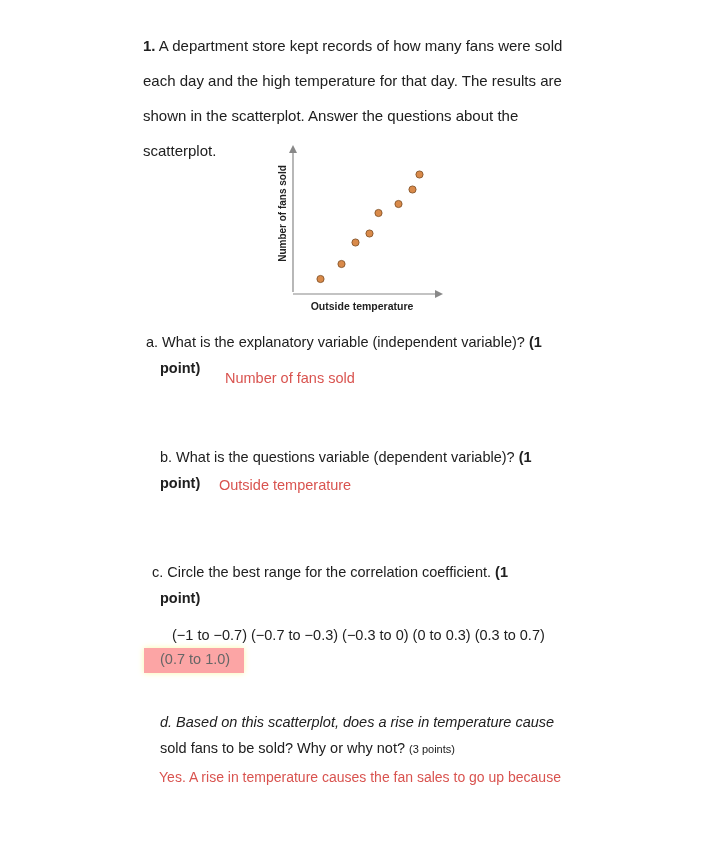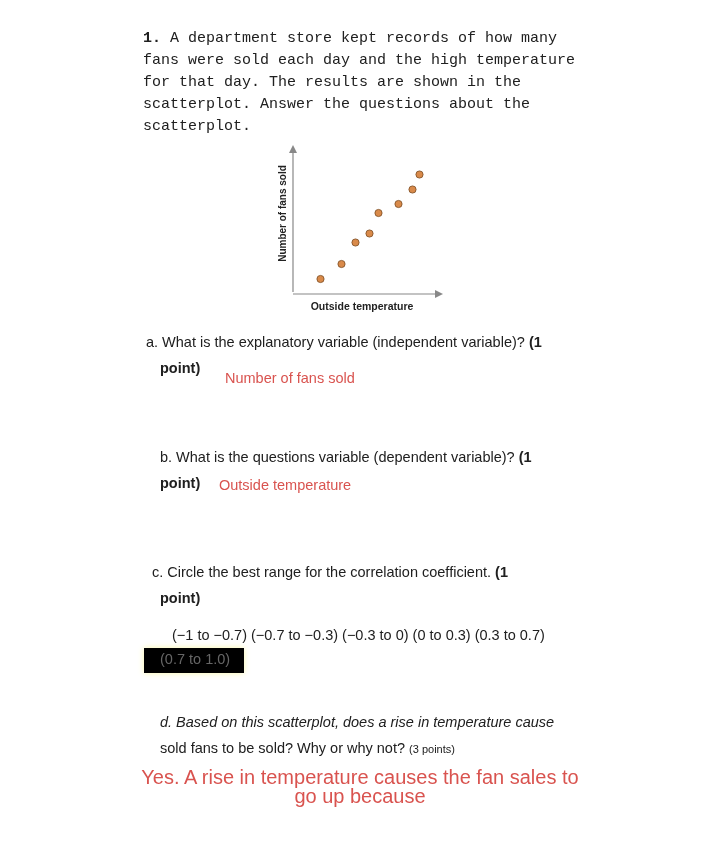--- a/index.html
+++ b/index.html
@@ -1,31 +1,31 @@
 <!DOCTYPE html>
 <html><head>
 <meta charset="utf-8">
 <style>
   html, body { margin: 0; padding: 0; background: #ffffff; }
   body { width: 702px; height: 863px; position: relative; overflow: hidden;
          font-family: "Liberation Sans", sans-serif; color: #222; }
   .abs { position: absolute; }
-  .intro { left: 143px; top: 28px; width: 440px; font-size: 15px; line-height: 22px; color: #202020; font-family: Liberation Mono, monospace; }
+  .intro { left: 143px; top: 28px; width: 440px; font-size: 15px; line-height: 35px; color: #202020; }
   .intro b { font-weight: bold; }
   .q { font-size: 14.5px; line-height: 26px; color: #202020; }
   .bold { font-weight: bold; }
   .ans { color: #d9534f; font-size: 14.5px; }
   .chart { left: 262px; top: 140px; width: 190px; height: 180px; }
   .ylabel { position: absolute; left: -60px; top: 68px; width: 160px; text-align: center;
             transform: rotate(-90deg); font-size: 10px; font-weight: bold; color: #222; }
   .xlabel { position: absolute; left: 30px; top: 160px; width: 140px; text-align: center;
             font-size: 10.5px; font-weight: bold; color: #222; }
-  .highlight { background: #000000; color: #666; padding: 3px 14px 6px 16px; box-shadow: 0 0 6px #fbf7a8; }
+  .highlight { background: #fca5a5; color: #666; padding: 3px 14px 6px 16px; box-shadow: 0 0 6px #fbf7a8; }
   .answer-d { left: 130px; top: 768px; width: 460px; text-align: center; color: #d9534f;
-              font-size: 20px; line-height: 19px; }
+              font-size: 14px; line-height: 19px; }
   .small-bold { font-size: 11px; font-weight: normal; }
 </style>
 </head>
 <body>
 
 <div class="abs intro">
   <b>1.</b><span> A department store kept records of how many fans were sold each day and the high temperature for that day. The results are shown in the scatterplot. Answer the questions about the scatterplot.</span>
 </div>
 
 <div class="abs chart">

